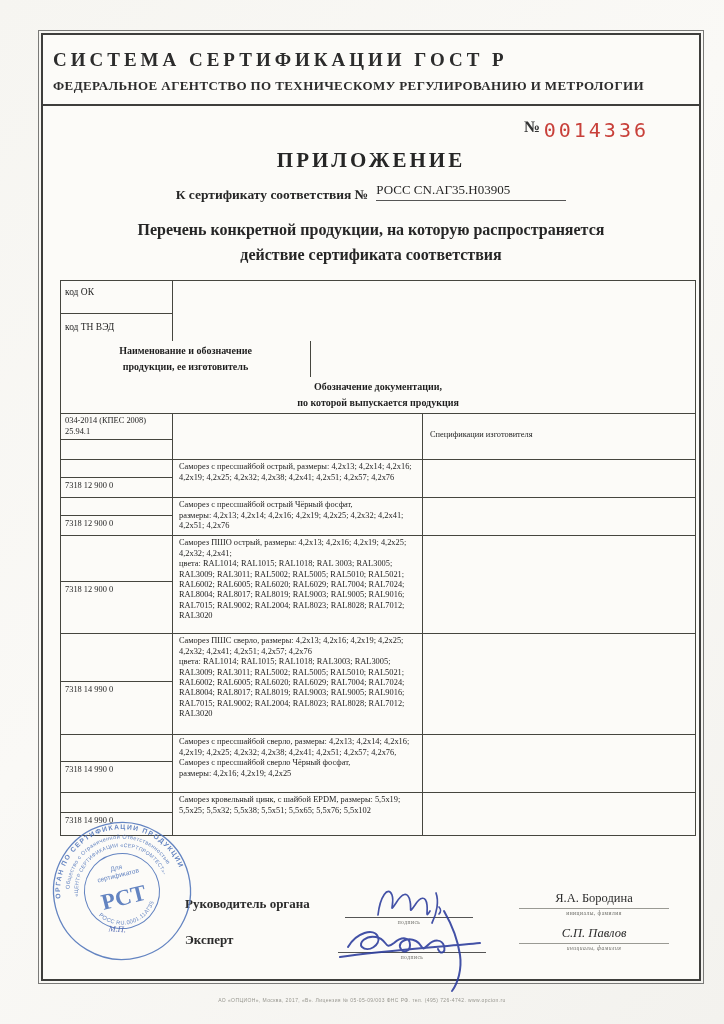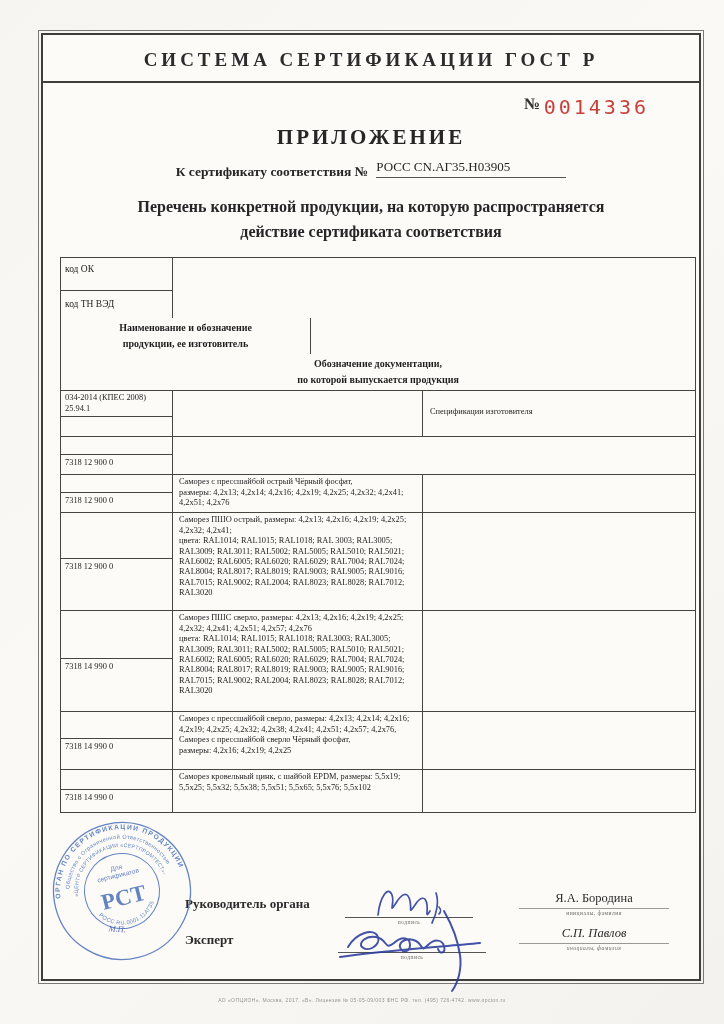--- a/index.html
+++ b/index.html
@@ -2,21 +2,21 @@
 <html><head>
 <meta charset="utf-8">
 <style>
   html,body{margin:0;padding:0;}
   body{width:724px;height:1024px;background:#eceae6;font-family:"Liberation Serif","DejaVu Serif",serif;color:#262626;}
   #page{position:relative;width:724px;height:1024px;background:linear-gradient(135deg,#f6f5f1 0%,#faf9f6 45%,#f3f2ee 100%);overflow:hidden;}
 
   .frame{position:absolute;left:38px;top:30px;width:666px;height:954px;border:1px solid #7a7a78;padding:2px;box-sizing:border-box;}
   .frame-inner{position:relative;width:100%;height:100%;border:2px solid #3e3e3c;box-sizing:border-box;background:#fcfbf8;}
 
-  .doc-header{text-align:center;padding:14px 10px 10px 10px;border-bottom:2px solid #3e3e3c;}
+  .doc-header{padding:14px 10px 10px 10px;border-bottom:2px solid #3e3e3c;}
   .doc-header .l1{font-size:19px;font-weight:bold;letter-spacing:4px;color:#2c2c2c;}
   .doc-header .l2{font-size:13px;font-weight:bold;letter-spacing:.4px;margin-top:7px;color:#2c2c2c;}
 
   .num-row{text-align:right;padding-right:50px;margin-top:12px;height:26px;}
   .num-row .no-sign{font-size:16px;font-weight:bold;color:#333;vertical-align:top;}
   .num-row .no-val{font-family:"DejaVu Sans Mono",monospace;font-size:20px;color:#c8403a;letter-spacing:3px;vertical-align:top;}
 
   .title{ text-align:center;font-size:21px;font-weight:bold;letter-spacing:3px;margin-top:4px;}
   .cert-line{display:flex;justify-content:center;align-items:flex-end;margin-top:12px;font-size:13.5px;font-weight:bold;}
   .cert-line .lbl{padding-bottom:1px;}
@@ -54,20 +54,21 @@
 </style>
 </head>
 <body>
 
 <div id="page">
   <div class="frame">
     <div class="frame-inner">
 
       <div class="doc-header">
         <div class="l1">СИСТЕМА СЕРТИФИКАЦИИ ГОСТ Р</div>
+        <div class="l2">ФЕДЕРАЛЬНОЕ АГЕНТСТВО ПО ТЕХНИЧЕСКОМУ РЕГУЛИРОВАНИЮ И МЕТРОЛОГИИ</div>
       </div>
 
       <div class="num-row">
         <span class="no-sign">№</span>
         <span class="no-val">0014336</span>
       </div>
 
       <div class="title">ПРИЛОЖЕНИЕ</div>
 
       <div class="cert-line">
@@ -100,20 +101,21 @@
           </div>
           <div class="c2"></div>
           <div class="c3">Спецификации изготовителя</div>
         </div>
 
         <div class="trow r2">
           <div class="c1">
             <div class="c1-top"></div>
             <div class="c1-bot">7318 12 900 0</div>
           </div>
+          <div class="c2">Саморез с прессшайбой острый, размеры: 4,2х13; 4,2х14; 4,2х16; 4,2х19; 4,2х25; 4,2х32; 4,2х38; 4,2х41; 4,2х51; 4,2х57; 4,2х76</div>
           <div class="c3"></div>
         </div>
 
         <div class="trow r3">
           <div class="c1">
             <div class="c1-top"></div>
             <div class="c1-bot">7318 12 900 0</div>
           </div>
           <div class="c2">Саморез с прессшайбой острый Чёрный фосфат,
 размеры: 4,2х13; 4,2х14; 4,2х16; 4,2х19; 4,2х25; 4,2х32; 4,2х41; 4,2х51; 4,2х76</div>

